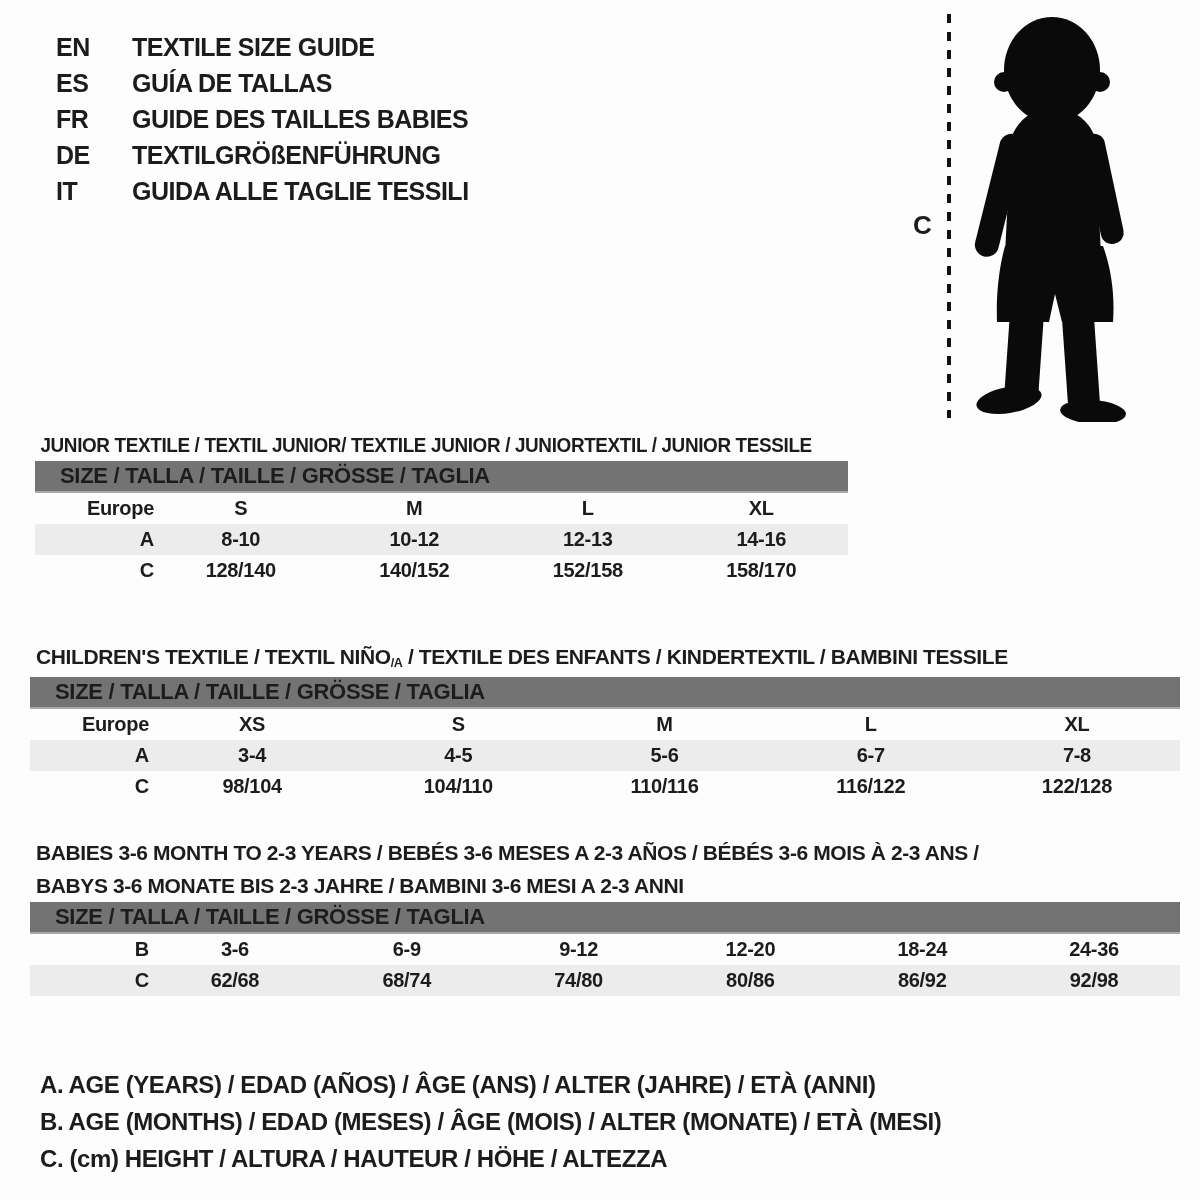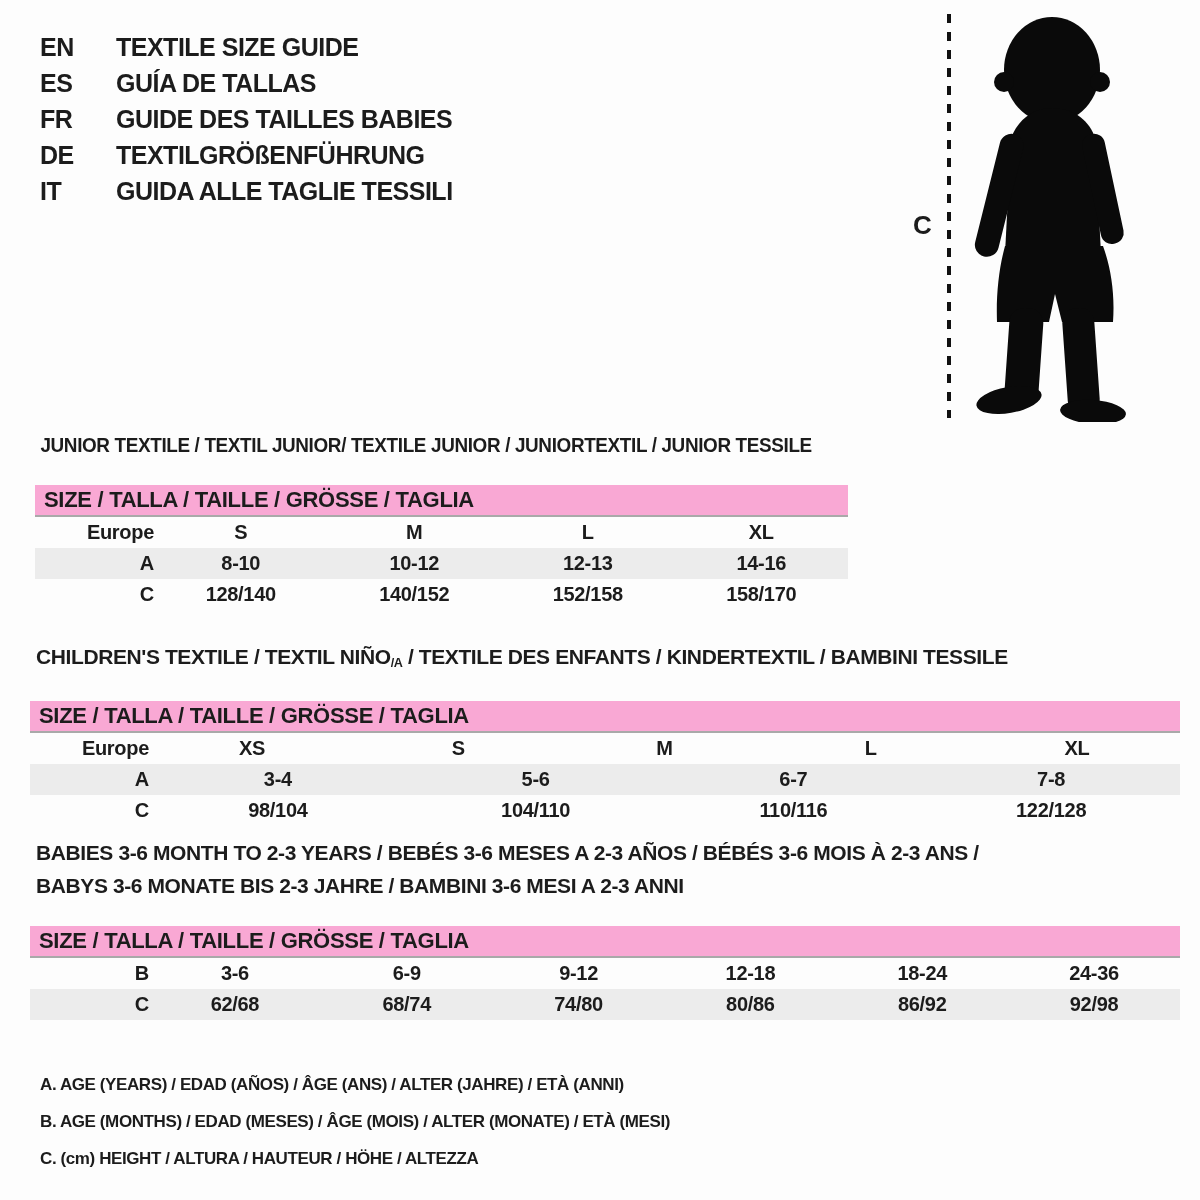--- a/index.html
+++ b/index.html
@@ -3,21 +3,21 @@
 <meta charset="utf-8">
 <style>
   html,body{margin:0;padding:0;background:#ffffff;}
   .page{
     position:relative;width:1200px;height:1200px;overflow:hidden;
     background:#fdfdfd;color:#1c1c1c;
     font-family:"Liberation Sans",sans-serif;
   }
 
   
-  .lang-block{position:absolute;left:40px;top:29px;}
+  .lang-block{position:absolute;left:56px;top:29px;}
   .lang-row{display:flex;font-weight:bold;font-size:25px;line-height:36px;letter-spacing:-0.5px;}
   .lang-code{width:76px;flex:0 0 76px;}
   .lang-title{white-space:nowrap;text-align:right;}
 
   
   .figure{position:absolute;left:905px;top:10px;width:260px;height:415px;}
   .c-label{position:absolute;left:8px;top:200px;font-size:26px;font-weight:bold;}
   .dash-line{position:absolute;left:40px;top:4px;}
   .toddler{position:absolute;left:58px;top:2px;}
 
@@ -30,31 +30,31 @@
   .sec-title{
     font-size:21px;font-weight:bold;line-height:33px;
     letter-spacing:-0.4px;white-space:nowrap;padding-left:6px;
   }
   .size-section .sec-title:last-of-type{margin-bottom:20px;}
   .s1 .sec-title{transform:scaleX(0.9);transform-origin:0 50%;}
   .tsub{font-size:0.6em;position:relative;top:3px;}
 
   .size-table{font-weight:bold;font-size:20px;letter-spacing:-0.3px;}
   .thead{
-    background:#f9a8d4;height:30px;line-height:30px;padding-left:9px;
-    border-bottom:2px solid #a9a9a9;font-size:22px;white-space:nowrap;margin-top:24px;
+    background:#737373;height:30px;line-height:30px;padding-left:25px;
+    border-bottom:2px solid #a9a9a9;font-size:22px;white-space:nowrap;
   }
   .trow{display:flex;height:31px;line-height:31px;}
   .trow.alt{background:#ececec;}
   .tlabel{width:110px;flex:0 0 110px;padding-left:9px;text-align:right;}
   .tcell{flex:1;text-align:center;}
 
   
   .legend{position:absolute;left:40px;top:1066px;}
-  .legend-line{font-size:17px;font-weight:bold;line-height:37px;letter-spacing:-0.4px;white-space:nowrap;}
+  .legend-line{font-size:24px;font-weight:bold;line-height:37px;letter-spacing:-0.4px;white-space:nowrap;}
 </style>
 </head>
 <body>
 
 <div class="page">
 
   <div class="lang-block">
     <div class="lang-row">
       <span class="lang-code">EN</span>
       <span class="lang-title">TEXTILE SIZE GUIDE</span>
@@ -146,44 +146,46 @@
             <div class="tlabel">Europe</div>
             <div class="tcell">XS</div>
             <div class="tcell">S</div>
             <div class="tcell">M</div>
             <div class="tcell">L</div>
             <div class="tcell">XL</div>
           </div>
           <div class="trow alt">
             <div class="tlabel">A</div>
             <div class="tcell">3-4</div>
+            <div class="tcell">4-5</div>
             <div class="tcell">5-6</div>
             <div class="tcell">6-7</div>
             <div class="tcell">7-8</div>
           </div>
           <div class="trow">
             <div class="tlabel">C</div>
             <div class="tcell">98/104</div>
             <div class="tcell">104/110</div>
             <div class="tcell">110/116</div>
+            <div class="tcell">116/122</div>
             <div class="tcell">122/128</div>
           </div>
         </div>
       </section>
       <section class="size-section s3">
         <div class="sec-title"><span>BABIES 3-6 MONTH TO 2-3 YEARS / BEBÉS 3-6 MESES A 2-3 AÑOS / BÉBÉS 3-6 MOIS À 2-3 ANS /</span></div>
         <div class="sec-title"><span>BABYS 3-6 MONATE BIS 2-3 JAHRE / BAMBINI 3-6 MESI A 2-3 ANNI</span></div>
         <div class="size-table">
           <div class="thead">SIZE / TALLA / TAILLE / GRÖSSE / TAGLIA</div>
           <div class="trow">
             <div class="tlabel">B</div>
             <div class="tcell">3-6</div>
             <div class="tcell">6-9</div>
             <div class="tcell">9-12</div>
-            <div class="tcell">12-18</div>
+            <div class="tcell">12-20</div>
             <div class="tcell">18-24</div>
             <div class="tcell">24-36</div>
           </div>
           <div class="trow alt">
             <div class="tlabel">C</div>
             <div class="tcell">62/68</div>
             <div class="tcell">68/74</div>
             <div class="tcell">74/80</div>
             <div class="tcell">80/86</div>
             <div class="tcell">86/92</div>

